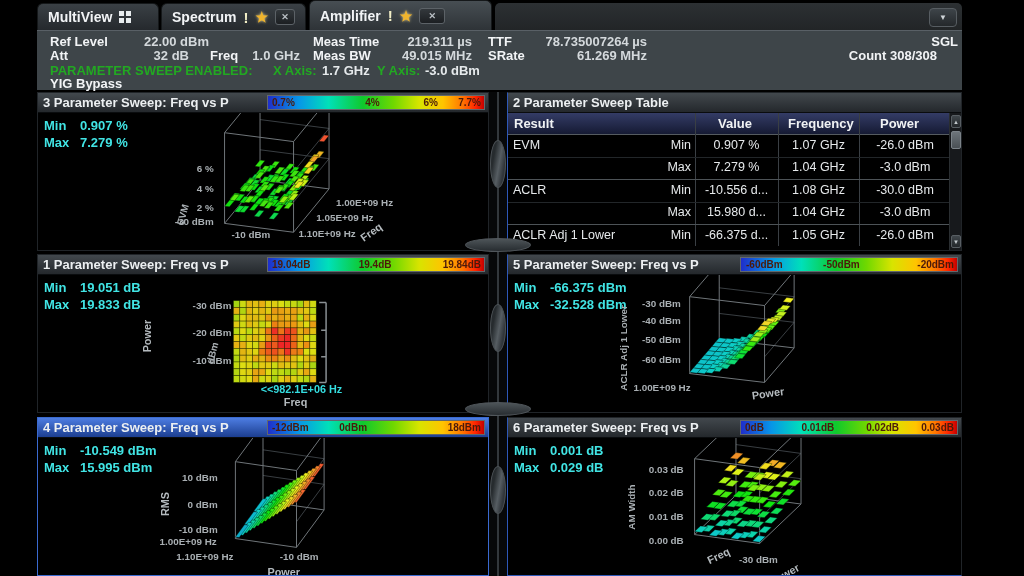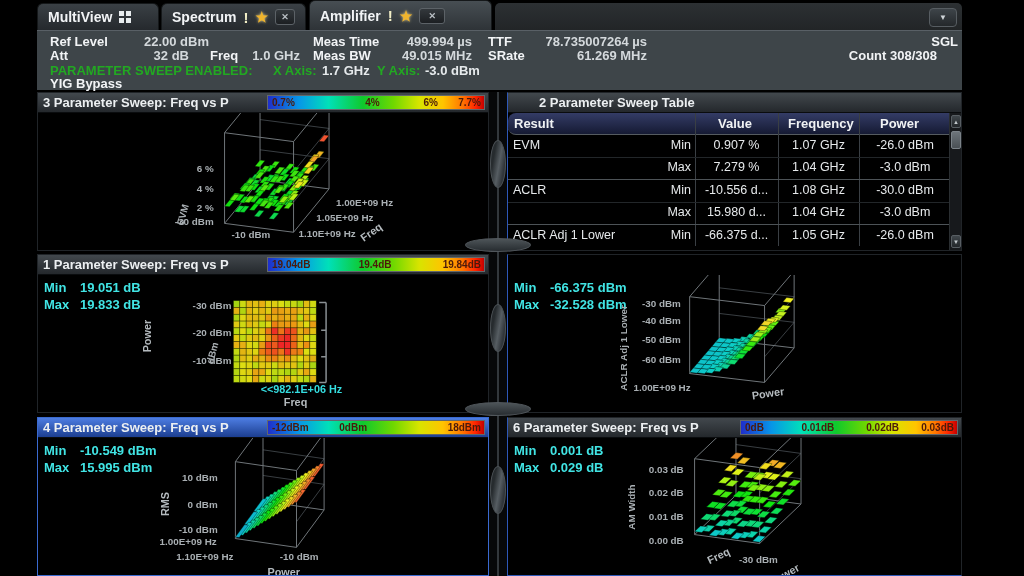--- a/index.html
+++ b/index.html
@@ -40,41 +40,41 @@
   .win { position:absolute; background:#000; border:1px solid #202428; }
   .win.rightcol { border-left:1px solid #2e58b8; }
   .win.bottomrow { border-bottom:1px solid #2e58b8; }
   .win.sel { border:1px solid #3a6ad0; }
   .titlebar { position:absolute; left:0; top:0; right:0; height:20px;
               background:linear-gradient(#414throw84,#24282c); }
   .titlebar { background:linear-gradient(#42484d,#24282c); border-bottom:1px solid #0a0c0e; }
   .sel .titlebar { background:linear-gradient(#4d7de2,#1c3e90); }
   .title-text { position:absolute; left:5px; top:2px; font-size:13px; font-weight:bold;
                 color:#eceff1; white-space:nowrap; overflow:hidden; width:192px; }
-  .title-text.full { width:auto; right:6px;margin-left:26px; }
+  .title-text.full { width:auto; right:6px; }
   .winbody { position:absolute; left:0; top:20px; right:0; bottom:0; background:#000; }
 
   .scalebar { position:absolute; right:3px; top:2px; width:218px; height:15px;
               border:1px solid #62686c;
               background:linear-gradient(90deg,#1f2ecb 0%,#0795e8 14%,#00e0b9 28%,#0fc92c 44%,
                           #6fd800 58%,#d8e400 70%,#ffc400 81%,#ff7600 90%,#ff2600 96%,#c40000 100%); }
   .scalebar span { position:absolute; top:1px; font-size:10px; font-weight:bold; color:#4b1a0a; }
 
   .minmax { position:absolute; left:6px; top:4px; color:#41e4e4; font-size:13px;
             font-weight:bold; line-height:17px; }
   .mm-label { display:inline-block; width:36px; }
 
   .plot { position:absolute; left:0; top:0; width:100%; height:100%; }
   .tick { fill:#a9afb3; font-size:10px; font-weight:bold; }
   .axis { fill:#b4babe; font-size:11px; font-weight:bold; }
   .marker { fill:#35dde0; font-size:11px; font-weight:bold; }
 
   
   .thead { position:absolute; left:0; top:20px; right:0; height:22px;
-           background:linear-gradient(#343c66,#151a33); border-bottom:1px solid #555b60;border-radius:8px; }
+           background:linear-gradient(#343c66,#151a33); border-bottom:1px solid #555b60; }
   .th { position:absolute; top:3px; color:#f0f2f4; font-size:13px; font-weight:bold; }
   .tcell { position:absolute; font-size:12.5px; color:#e6e9eb; white-space:nowrap; }
   .trow { position:absolute; left:0; right:12px; height:22px; }
   .tsep-v { position:absolute; top:20px; width:1px; background:#3a3f44; }
   .group-line { position:absolute; left:0; right:12px; height:1px; background:#4d5357; }
   .pair-line  { position:absolute; left:0; right:12px; height:1px; background:#222629; }
   .sbar { position:absolute; right:0; top:20px; width:12px; bottom:0; background:#17191c;
           border-left:1px solid #2a2e31; }
   .sbtn { position:absolute; left:1px; width:10px; height:13px; border-radius:2px;
           background:linear-gradient(#40464b,#23272a); border:1px solid #585e63;
@@ -122,21 +122,21 @@
       <span class="close-btn">✕</span>
     </div>
     <div class="overflow-btn">▼</div>
   </div>
 
   <div class="header">
     <div class="hrow" style="top:3px;">
       <span class="hl" style="left:13px;">Ref Level</span>
       <span class="hv" style="left:80px;width:72px;margin-left:20px;">22.00 dBm</span>
       <span class="hl" style="left:276px;">Meas Time</span>
-      <span class="hv" style="left:355px;width:80px;">499.994 µs</span>
+      <span class="hv" style="left:355px;width:80px;">219.311 µs</span>
       <span class="hl" style="left:451px;">TTF</span>
       <span class="hv" style="left:488px;width:122px;">78.735007264 µs</span>
       <span class="hl" style="right:4px;">SGL</span>
     </div>
     <div class="hrow" style="top:17px;">
       <span class="hl" style="left:13px;">Att</span>
       <span class="hv" style="left:80px;width:72px;">32 dB</span>
       <span class="hl" style="left:173px;">Freq</span>
       <span class="hv" style="left:195px;width:68px;">1.0 GHz</span>
       <span class="hl" style="left:276px;">Meas BW</span>
@@ -163,20 +163,24 @@
       <div class="titlebar">
         <span class="title-text">3 Parameter Sweep: Freq vs P</span>
         <div class="scalebar">
           <span style="left:4px;">0.7%</span>
           <span style="left:45%;">4%</span>
           <span style="left:72%;">6%</span>
           <span style="right:3px;">7.7%</span>
         </div>
       </div>
       <div class="winbody">
+        <div class="minmax">
+          <div><span class="mm-label">Min</span><span>0.907 %</span></div>
+          <div><span class="mm-label">Max</span><span>7.279 %</span></div>
+        </div>
         <svg class="plot" viewBox="0 0 452 139">
           <g id="g3">
                 <line x1="223" y1="37.33333333333333" x2="293" y2="46.33333333333333" stroke="#3a3f43" stroke-width="1"></line>
                 <line x1="257" y1="90.33333333333333" x2="293" y2="46.33333333333333" stroke="#3a3f43" stroke-width="1"></line>
                 <line x1="223" y1="6.666666666666664" x2="293" y2="15.666666666666664" stroke="#3a3f43" stroke-width="1"></line>
                 <line x1="257" y1="59.666666666666664" x2="293" y2="15.666666666666664" stroke="#3a3f43" stroke-width="1"></line>
                 <line x1="187" y1="112" x2="257" y2="121" stroke="#71777b" stroke-width="1"></line>
                 <line x1="257" y1="121" x2="293" y2="77" stroke="#71777b" stroke-width="1"></line>
                 <line x1="293" y1="77" x2="223" y2="68" stroke="#71777b" stroke-width="1"></line>
                 <line x1="223" y1="68" x2="187" y2="112" stroke="#71777b" stroke-width="1"></line>
@@ -537,20 +541,28 @@
           <text class="tick" x="194" y="62" text-anchor="end">-20 dBm</text>
           <text class="tick" x="194" y="90" text-anchor="end">-10 dBm</text>
           <text class="tick" x="178" y="80" font-size="8" text-anchor="middle" transform="rotate(-75 178 80)">dBm</text>
           <text class="marker" x="265" y="120" text-anchor="middle">&lt;&lt;982.1E+06 Hz</text>
           <text class="axis" x="259" y="133" text-anchor="middle" font-size="12">Freq</text>
         </svg>
       </div>
     </div>
 
     <div class="win rightcol" style="left:470px;top:162px;width:455px;height:159px;">
+      <div class="titlebar">
+        <span class="title-text">5 Parameter Sweep: Freq vs P</span>
+        <div class="scalebar">
+          <span style="left:5px;">-60dBm</span>
+          <span style="left:38%;">-50dBm</span>
+          <span style="right:3px;">-20dBm</span>
+        </div>
+      </div>
       <div class="winbody">
         <div class="minmax">
           <div><span class="mm-label">Min</span><span>-66.375 dBm</span></div>
           <div><span class="mm-label">Max</span><span>-32.528 dBm</span></div>
         </div>
         <svg class="plot" viewBox="0 0 455 139">
           <g id="g5">
                 <line x1="212" y1="39" x2="288" y2="48" stroke="#3a3f43" stroke-width="1"></line>
                 <line x1="258" y1="83" x2="288" y2="48" stroke="#3a3f43" stroke-width="1"></line>
                 <line x1="212" y1="13" x2="288" y2="22" stroke="#3a3f43" stroke-width="1"></line>

